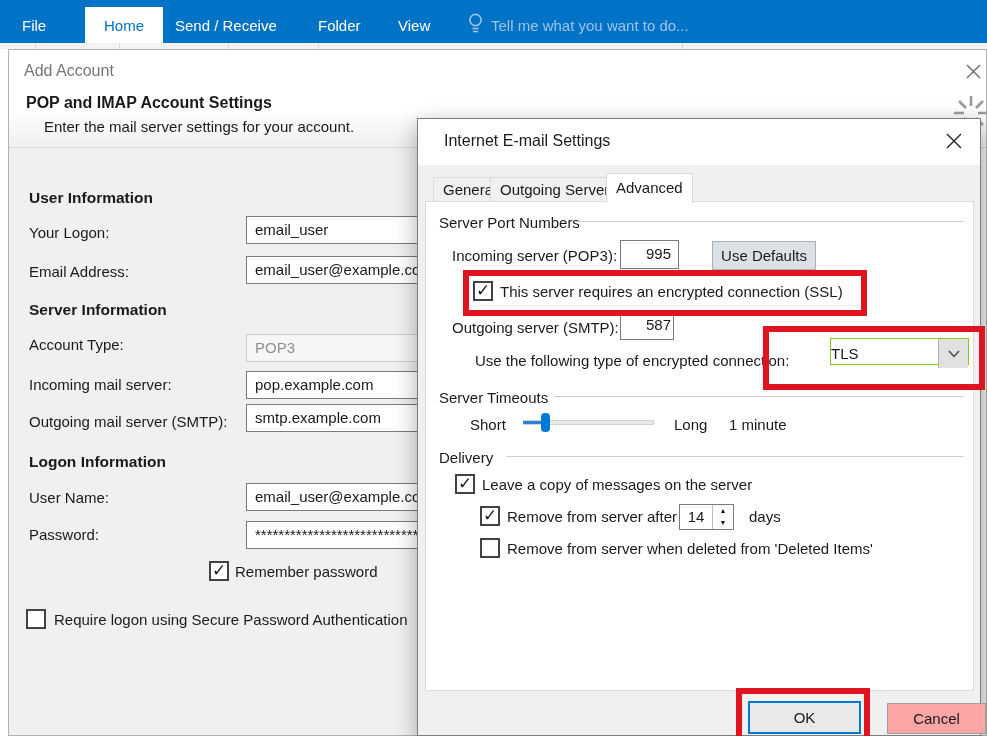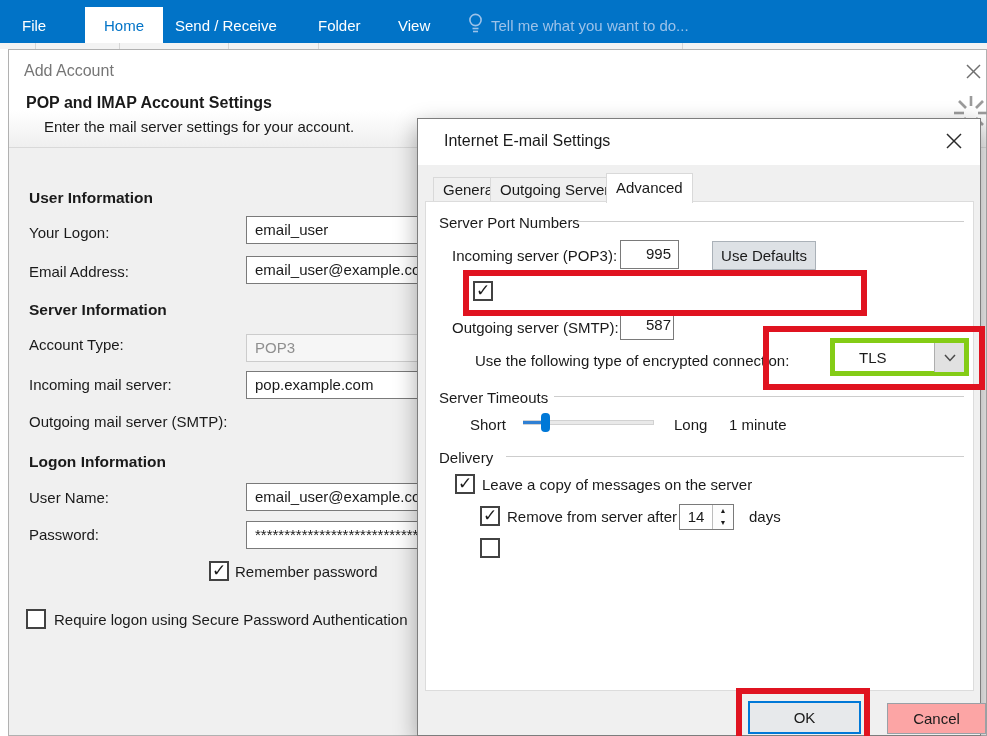--- a/index.html
+++ b/index.html
@@ -50,22 +50,22 @@
   .ies-page{left:7px;top:82px;width:549px;height:490px;background:#fff;
             border:1px solid #dcdcdc;box-sizing:border-box;z-index:1;}
   .group-label{font-size:15px;color:#1a1a1a;white-space:nowrap;}
   .group-line{height:1px;background:#cdcdcd;}
   .ilabel{font-size:15px;color:#1a1a1a;white-space:nowrap;}
   .ibox{background:#fff;border:1px solid #7a7a7a;box-sizing:border-box;font-size:15px;
         color:#1a1a1a;line-height:26px;padding-left:25px;}
   .btn-defaults{left:286px;top:39px;width:104px;height:29px;background:#dde1e5;
                 border:1px solid #aab1b8;box-sizing:border-box;font-size:15px;color:#1a1a1a;
                 text-align:center;line-height:27px;}
-  .combo{left:404px;top:136px;width:139px;height:38px;background:#fff;border:5px solid #84cc16;
-         box-sizing:border-box;font-size:15px;color:#1a1a1a;line-height:29px;padding-left:24px;}
+  .combo{left:404px;top:136px;width:139px;height:27px;background:#fff;border:1px solid #84cc16;
+         box-sizing:border-box;font-size:15px;color:#1a1a1a;line-height:29px;padding-left:0;}
   .combo-btn{position:absolute;right:0;top:0;width:29px;height:29px;background:#e1e1e1;
              border-left:1px solid #aeaeae;}
   .slider-track{left:97px;top:218px;width:131px;height:5px;background:#e9e9e9;border:1px solid #d2d2d2;box-sizing:border-box;}
   .slider-fill{left:97px;top:219px;width:21px;height:3px;background:#2f80d4;}
   .slider-thumb{left:115px;top:211px;width:9px;height:19px;background:#0078D7;border-radius:4px;}
   .spin{left:253px;top:302px;width:55px;height:26px;background:#fff;border:1px solid #7a7a7a;box-sizing:border-box;}
   .spin-num{position:absolute;left:0;top:0;width:32px;height:24px;font-size:15px;color:#1a1a1a;
             text-align:center;line-height:24px;}
   .spin-btns{position:absolute;right:0;top:0;width:20px;height:24px;border-left:1px solid #bdbdbd;background:#fdfdfd;}
   .spin-up,.spin-dn{position:absolute;left:0;width:20px;height:12px;font-size:7px;color:#1a1a1a;
@@ -148,20 +148,21 @@
   <div class="abs flabel" style="left:20px;top:213px;">Email Address:</div>
   <div class="abs tbox" style="top:206px;">email_user@example.com</div>
 
   <div class="abs flabel" style="left:20px;top:286px;">Account Type:</div>
   <div class="abs tbox disabled" style="top:284px;">POP3</div>
 
   <div class="abs flabel" style="left:20px;top:326px;">Incoming mail server:</div>
   <div class="abs tbox" style="top:321px;">pop.example.com</div>
 
   <div class="abs flabel" style="left:20px;top:363px;">Outgoing mail server (SMTP):</div>
+  <div class="abs tbox" style="top:354px;">smtp.example.com</div>
 
   <div class="abs flabel" style="left:20px;top:439px;text-align:right;">User Name:</div>
   <div class="abs tbox" style="top:433px;">email_user@example.com</div>
 
   <div class="abs flabel" style="left:20px;top:476px;">Password:</div>
   <div class="abs tbox" style="top:471px;">****************************</div>
 
   <div class="abs cb" style="left:200px;top:511px;">
     <span class="tick abs">✓</span>
   </div>
@@ -191,20 +192,21 @@
     <div class="abs group-label" style="left:13px;top:12px;">Server Port Numbers</div>
     <div class="abs group-line" style="left:152px;top:19px;width:386px;"></div>
 
     <div class="abs ilabel" style="left:26px;top:45px;">Incoming server (POP3):</div>
     <div class="abs ibox" style="left:194px;top:38px;width:59px;height:29px;">995</div>
     <div class="abs btn-defaults">Use Defaults</div>
 
     <div class="abs cb" style="left:47px;top:79px;">
       <span class="tick abs">✓</span>
     </div>
+    <div class="abs cblabel" style="left:74px;top:81px;">This server requires an encrypted connection (SSL)</div>
 
     <div class="abs ilabel" style="left:26px;top:117px;">Outgoing server (SMTP):</div>
     <div class="abs ibox" style="left:194px;top:109px;width:54px;height:29px;">587</div>
 
     <div class="abs ilabel" style="left:49px;top:150px;">Use the following type of encrypted connection:</div>
     <div class="abs combo">
       <span>TLS</span>
       <span class="combo-btn">
         <svg width="12" height="8" viewBox="0 0 12 8" style="margin:11px auto 0 auto;">
           <polyline points="1,1 6,6.5 11,1" fill="none" stroke="#4a4a4a" stroke-width="1.5"></polyline>
@@ -237,20 +239,21 @@
     <div class="abs spin">
       <span class="spin-num">14</span>
       <span class="spin-btns">
         <span class="spin-up">▲</span>
         <span class="spin-dn">▼</span>
       </span>
     </div>
     <div class="abs cblabel" style="left:323px;top:306px;">days</div>
 
     <div class="abs cb" style="left:54px;top:336px;"></div>
+    <div class="abs cblabel" style="left:81px;top:338px;">Remove from server when deleted from 'Deleted Items'</div>
   </div>
 
   <div class="abs btn-ok">OK</div>
   <div class="abs btn-cancel">Cancel</div>
 </div>
 
 <div class="abs anno" style="left:463px;top:270px;width:404px;height:46px;"></div>
 <div class="abs anno" style="left:763px;top:326px;width:222px;height:64px;"></div>
 <div class="abs anno open-bottom" style="left:736px;top:688px;width:134px;height:48px;"></div>
 

